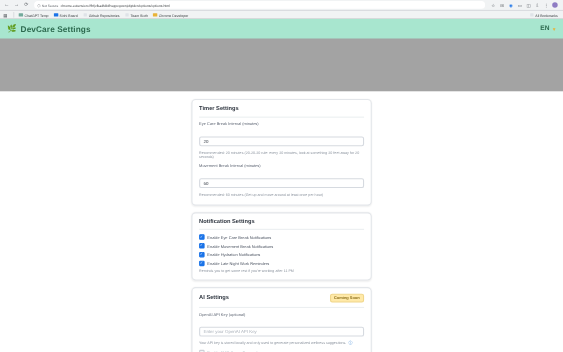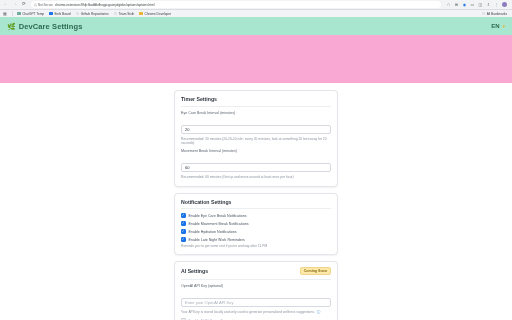--- a/index.html
+++ b/index.html
@@ -53,21 +53,21 @@
   .bm-apps { font-size: 4px; color: #5f6368; }
   .bm-sep { width: 0.5px; height: 5px; background: #dadce0; }
   .bm-item { display: flex; align-items: center; gap: 1.5px; }
   .bm-fav { width: 3.5px; height: 3.5px; border-radius: 0.5px; flex: 0 0 auto; }
   .bm-label { font-size: 3.2px; color: #3c4043; white-space: nowrap; }
   .bm-right { margin-left: auto; display: flex; align-items: center; gap: 1.5px; padding-right: 2px; }
 
   
   .app {
     width: 512px; height: 303px;
-    background: #f9a8d4; overflow: hidden;
+    background: #a3a3a3; overflow: hidden;
     display: flex; flex-direction: column; gap: 48px;
   }
 
   .app-header {
     height: 18px; background: #a8e6cf;
     display: flex; align-items: center;
     padding: 0 7px; flex: 0 0 auto;
   }
   .app-title-wrap { display: flex; align-items: center; gap: 3px; }
   .app-logo { font-size: 7px; line-height: 1; }

